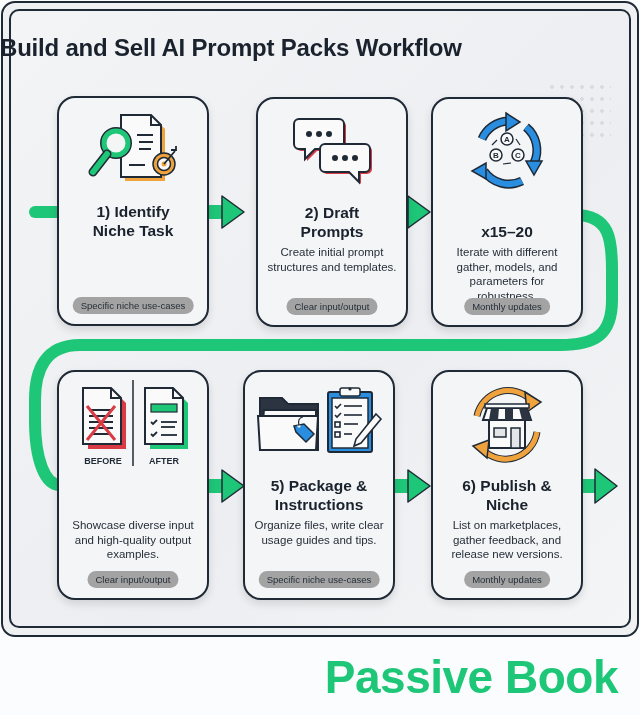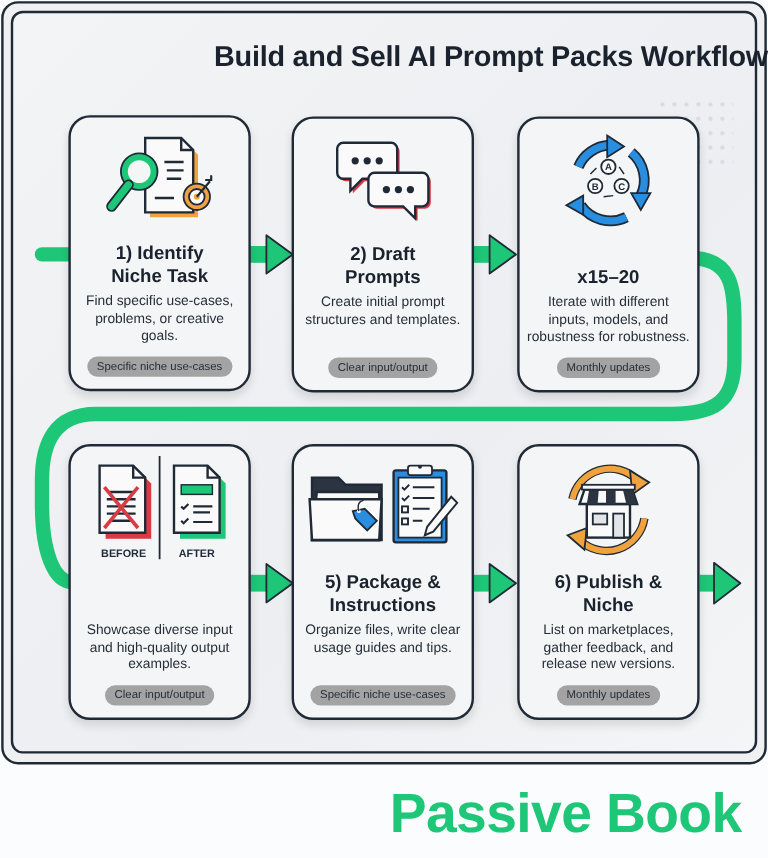--- a/index.html
+++ b/index.html
@@ -15,21 +15,21 @@
     border: 2px solid #1f2a36; border-radius: 10px;
     background: linear-gradient(135deg, #f3f4f6 0%, #eceef1 60%, #f4f5f7 100%);
     overflow: hidden;
   }
   .dots {
     position: absolute; right: 18px; top: 70px; width: 64px; height: 60px;
     background-image: radial-gradient(circle, #d8dbe0 1.6px, transparent 1.8px);
     background-size: 10px 12px;
   }
   .title {
-    position: absolute; left: 0; top: 34px; width: 640px; text-align: right;
+    position: absolute; left: 0; top: 34px; width: 640px; text-align: left;
     font-size: 24px; font-weight: 700; color: #1a222d; letter-spacing: -0.2px;
   }
 
   
   svg.flow { position: absolute; left: 0; top: 0; width: 640px; height: 640px; pointer-events: none; }
 
   .card {
     position: absolute; width: 152px; height: 230px;
     background: #f4f5f7; border: 2px solid #1f2a36; border-radius: 18px;
     box-shadow: 0 4px 8px rgba(0,0,0,0.12);
@@ -110,25 +110,24 @@
       <circle cx="33" cy="36" r="12" fill="none" stroke="#1ec777" stroke-width="5"></circle>
       <path d="M24 47 L10 65" stroke="#1f2a36" stroke-width="9" stroke-linecap="round"></path>
       <path d="M24 47 L10 65" stroke="#1ec777" stroke-width="6" stroke-linecap="round"></path>
       <circle cx="81" cy="57" r="11" fill="#f0a23c" stroke="#1f2a36" stroke-width="1.5"></circle>
       <circle cx="81" cy="57" r="6.5" fill="#fafafa" stroke="#1f2a36" stroke-width="1.5"></circle>
       <circle cx="81" cy="57" r="2.5" fill="#f0a23c"></circle>
       <path d="M81 57 L92 44 M88 43 l5 0 l0 -4" stroke="#1f2a36" stroke-width="1.8" fill="none"></path>
     </svg>
   </div>
   <div class="head"><span>1) Identify</span><br><span>Niche Task</span></div>
-  <div class="desc">Find specific use-cases, problems, or creative goals.</div>
   <div class="badge">Specific niche use-cases</div>
 </div>
 
-<div class="card" style="left:243px; top:97px;">
+<div class="card" style="left:256px; top:97px;">
   <div class="icon">
     <svg width="90" height="80" viewBox="0 0 90 80">
       <path d="M12 8 h40 a5 5 0 0 1 5 5 v20 a5 5 0 0 1 -5 5 h-24 l-10 10 v-10 h-6 a5 5 0 0 1 -5 -5 v-20 a5 5 0 0 1 5 -5 z" fill="#d93a44" transform="translate(2,2)"></path>
       <path d="M12 8 h40 a5 5 0 0 1 5 5 v20 a5 5 0 0 1 -5 5 h-24 l-10 10 v-10 h-6 a5 5 0 0 1 -5 -5 v-20 a5 5 0 0 1 5 -5 z" fill="#fafafa" stroke="#1f2a36" stroke-width="2"></path>
       <g fill="#1f2a36">
           <circle cx="22" cy="23" r="3"></circle>
           <circle cx="32" cy="23" r="3"></circle>
           <circle cx="42" cy="23" r="3"></circle>
         </g>
       <path d="M38 33 h40 a5 5 0 0 1 5 5 v18 a5 5 0 0 1 -5 5 h-6 v10 l-10 -10 h-24 a5 5 0 0 1 -5 -5 v-18 a5 5 0 0 1 5 -5 z" fill="#d93a44" transform="translate(2,2)"></path>
@@ -172,21 +171,21 @@
           <text x="54" y="49">C</text>
       </g>
       <g fill="none" stroke="#1f2a36" stroke-width="1.2">
         <path d="M28 36 l5 -5"></path>
           <path d="M52 30 l4 6"></path>
           <path d="M47 54 l-8 1"></path>
       </g>
     </svg>
   </div>
   <div class="head"><br><span>x15–20</span></div>
-  <div class="desc">Iterate with different inputs, models, and robustness for robustness.</div>
+  <div class="desc">Iterate with different gather, models, and parameters for robustness.</div>
   <div class="badge">Monthly updates</div>
 </div>
 
 <div class="card" style="left:57px; top:370px;">
   <div class="icon">
     <svg width="120" height="92" viewBox="0 0 120 92">
       <path d="M12 12 h28 l10 10 v46 h-38 z" fill="#d93a44" transform="translate(3,3)"></path>
       <path d="M10 10 h28 l10 10 v46 h-38 z" fill="#fafafa" stroke="#1f2a36" stroke-width="2"></path>
       <path d="M38 10 v10 h10" fill="none" stroke="#1f2a36" stroke-width="2"></path>
       <g stroke="#1f2a36" stroke-width="2">

